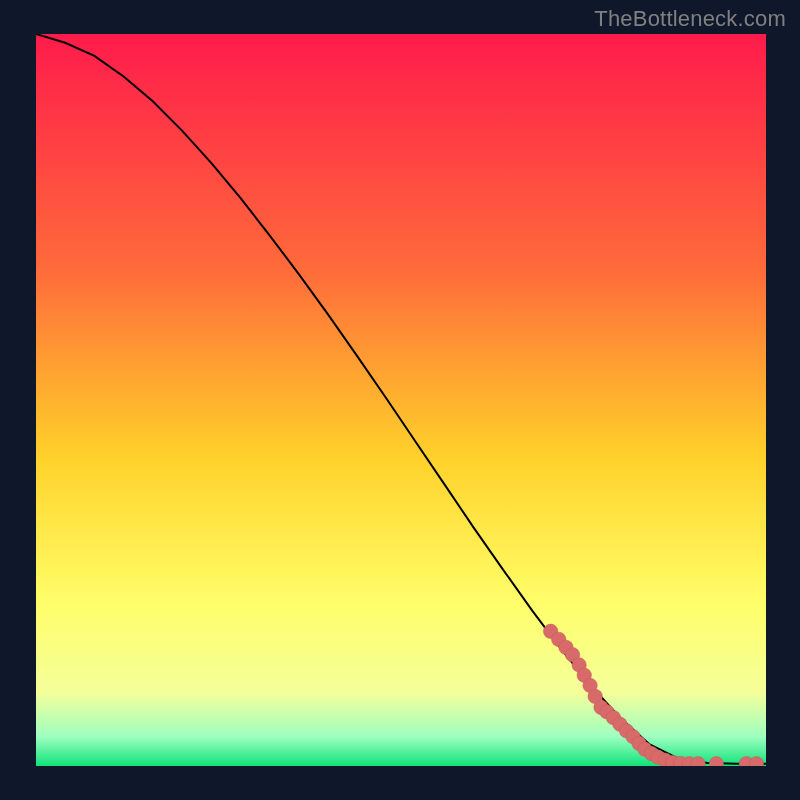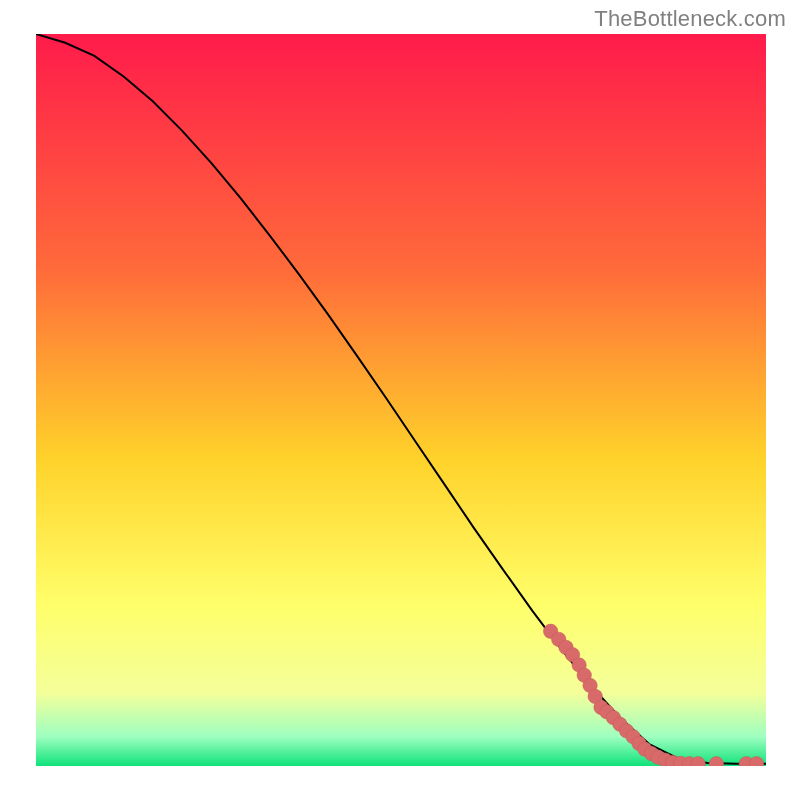--- a/index.html
+++ b/index.html
@@ -8,21 +8,21 @@
     width: 800px;
     height: 800px;
     background: #000;
     font-family: Arial, Helvetica, sans-serif;
     overflow: hidden;
   }
   .wrap {
     position: relative;
     width: 800px;
     height: 800px;
-    background: #ffffff;
+    background: #0f172a;
   }
   .attribution {
     position: absolute;
     top: 6px;
     right: 14px;
     color: #808080;
     font-size: 22px;
     font-weight: 400;
     letter-spacing: 0.2px;
   }

